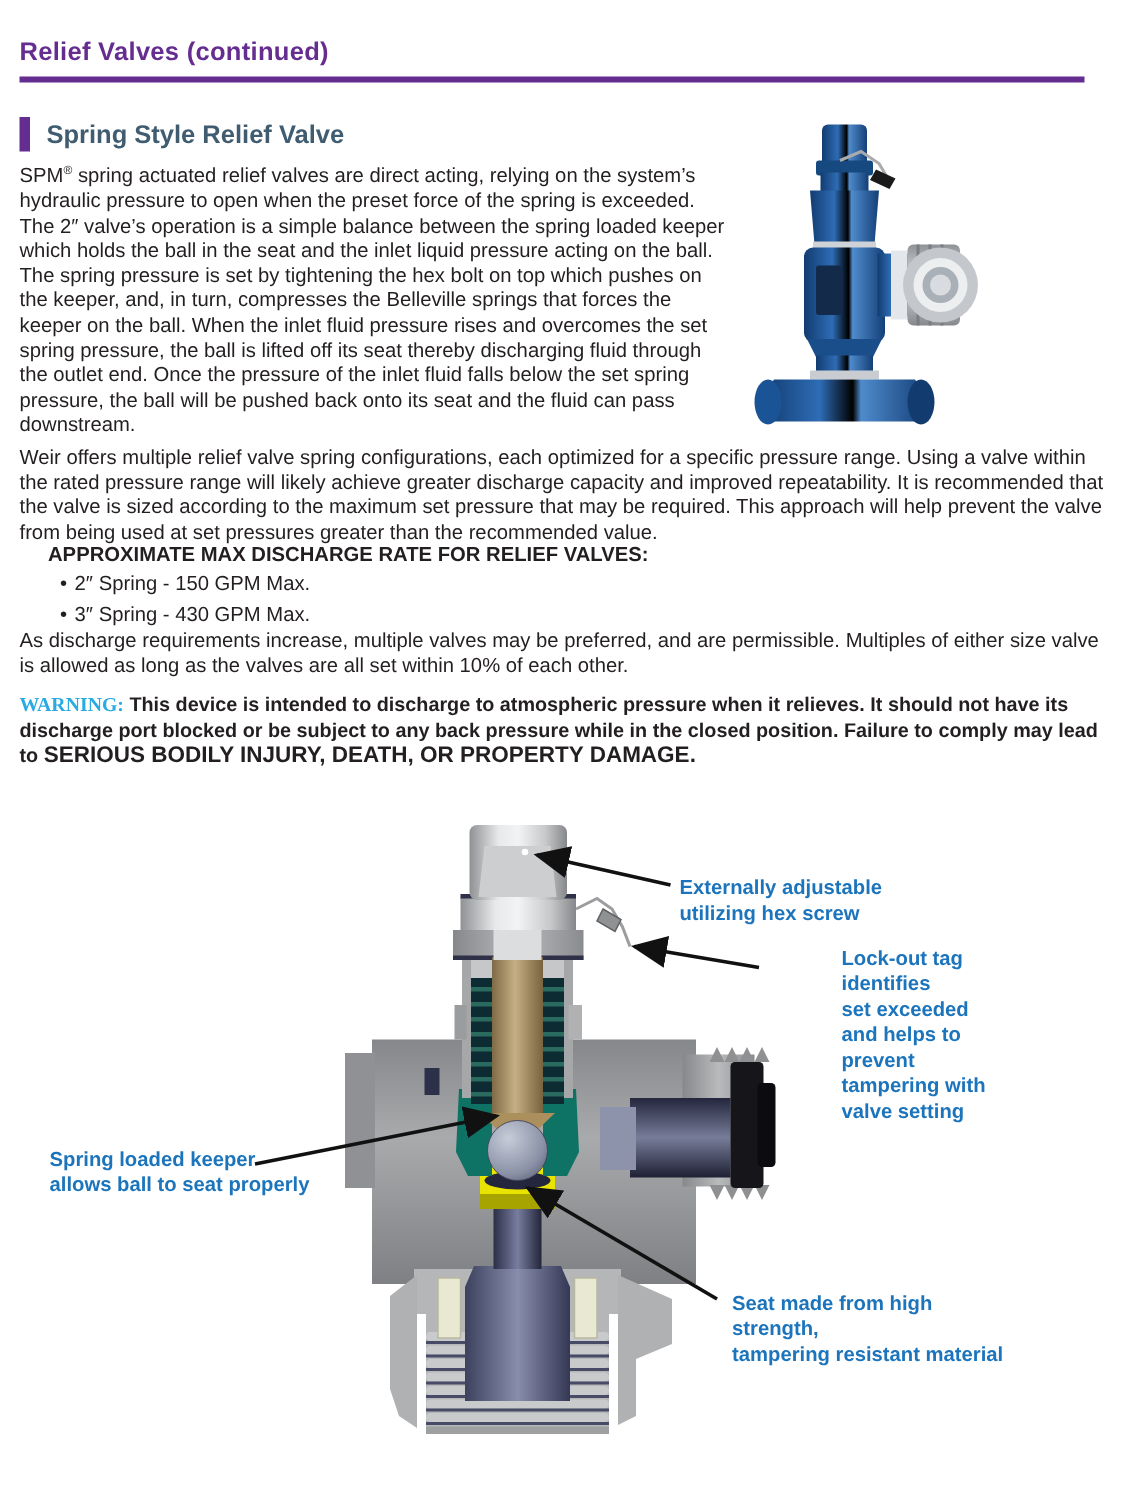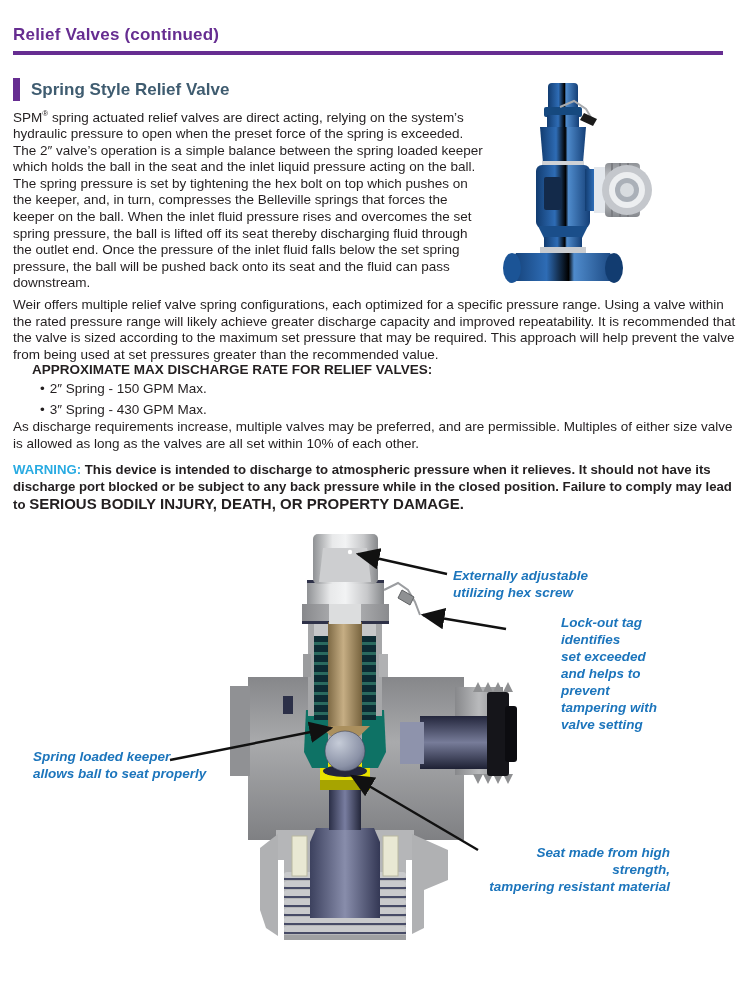--- a/index.html
+++ b/index.html
@@ -13,23 +13,23 @@
   .intro{position:absolute;left:13px;top:106px;width:470px;}
   .intro sup{font-size:8px;}
   .photo-wrap{position:absolute;left:500px;top:75px;width:240px;height:215px;}
   .p-config{position:absolute;left:13px;top:297px;width:724px;}
   .d-heading{position:absolute;left:13px;top:362px;font-size:13.5px;font-weight:bold;margin-left:19px;}
   .bullets{position:absolute;left:40px;top:381px;font-size:13.5px;}
   .bullets .li{height:21px;}
   .bullets .dot{margin-right:5px;}
   .p-note{position:absolute;left:13px;top:419px;width:724px;}
   .warning{position:absolute;left:13px;top:461px;width:726px;font-size:13.2px;font-weight:bold;line-height:17px;}
-  .warn-label{color:#29abe2;}
+  .warn-label{color:#29abe2;font-family:Liberation Serif, serif;}
   .warn-emph{font-size:15px;margin-top:48px;}
-  .diagram{position:absolute;left:0;top:524px;width:670px;height:460px;font-style:italic;}
+  .diagram{position:absolute;left:0;top:540px;width:670px;height:460px;}
   .diagram svg{position:absolute;left:0;top:0;}
   .callout{position:absolute;color:#1c75bc;font-weight:bold;font-size:13.5px;line-height:17px;}
 </style>
 </head>
 <body>
 
 <div class="page">
 
   <div class="hdr-title">Relief Valves (continued)</div>
   <div class="hdr-rule"></div>
@@ -265,19 +265,19 @@
     <div class="callout" style="left:513px;top:90px;margin-left:48px;">
       <div>Lock-out tag identifies</div>
       <div>set exceeded and helps to</div>
       <div>prevent tampering with</div>
       <div>valve setting</div>
     </div>
     <div class="callout" style="left:13px;top:224px;margin-left:20px;">
       <div>Spring loaded keeper</div>
       <div>allows ball to seat properly</div>
     </div>
-    <div class="callout" style="left:488px;top:320px;text-align:right;">
+    <div class="callout" style="left:488px;top:320px;">
       <div>Seat made from high strength,</div>
       <div>tampering resistant material</div>
     </div>
   </div>
 
 </div>
 
 </body></html>

